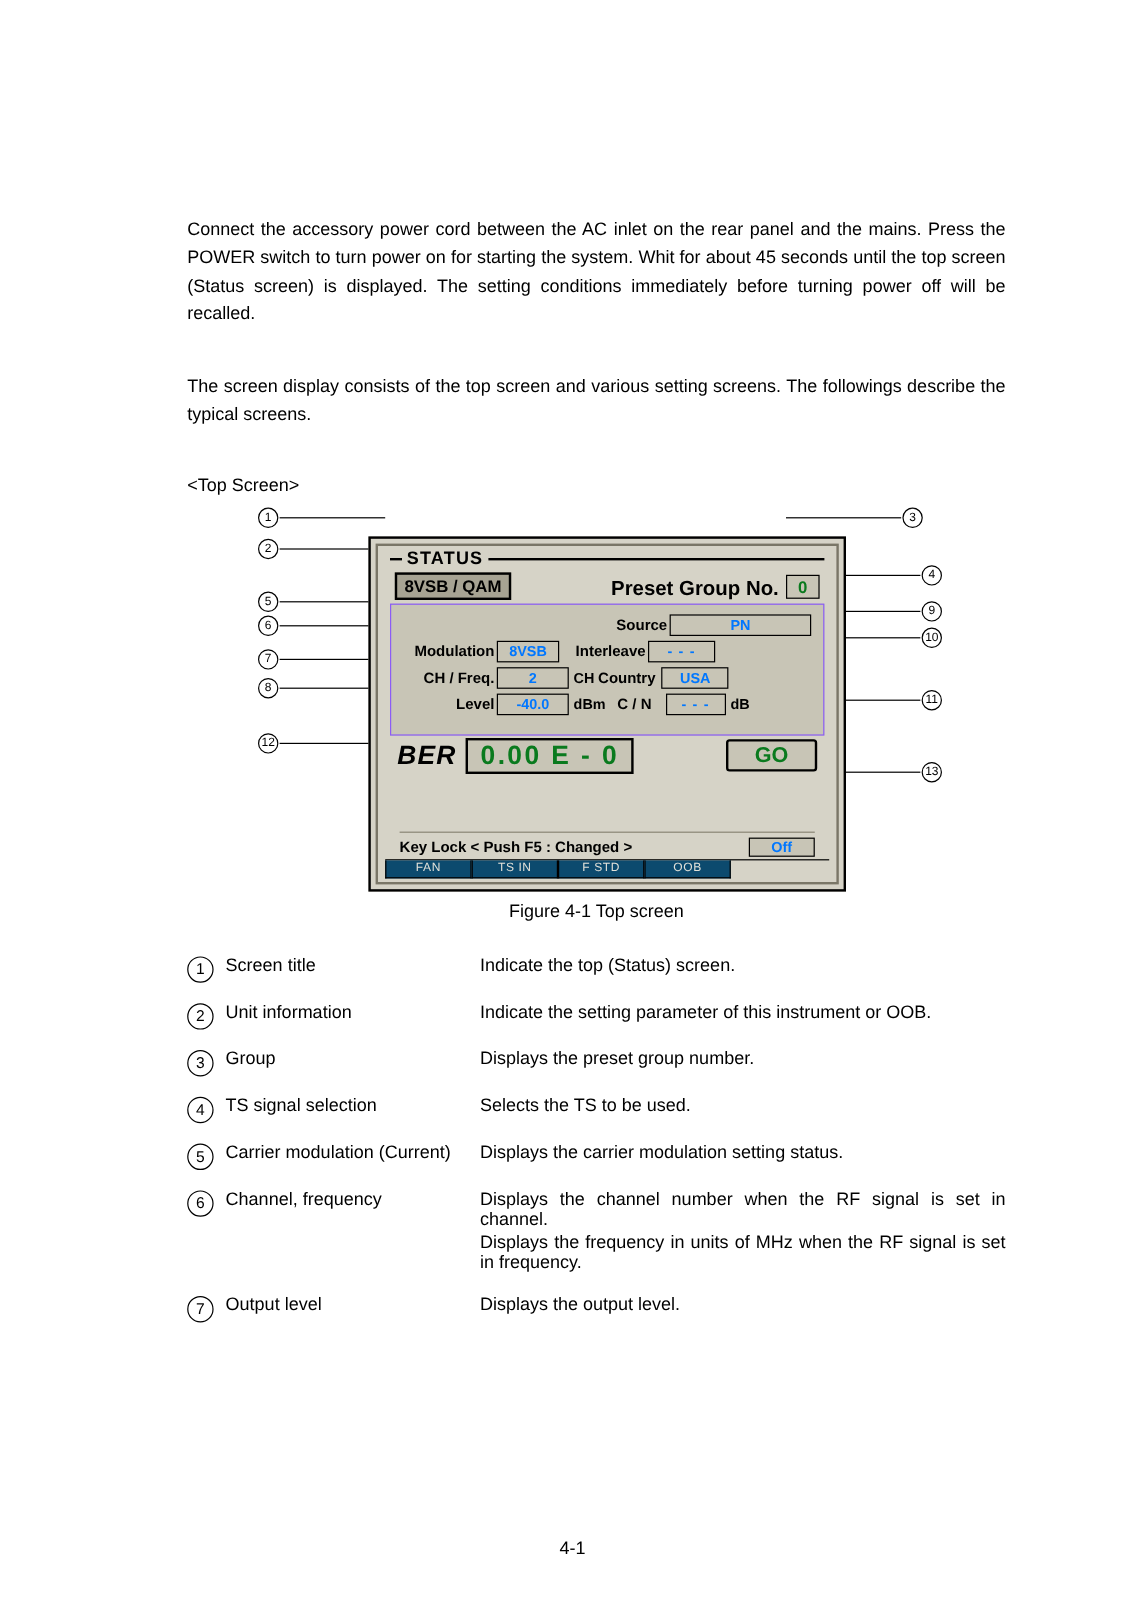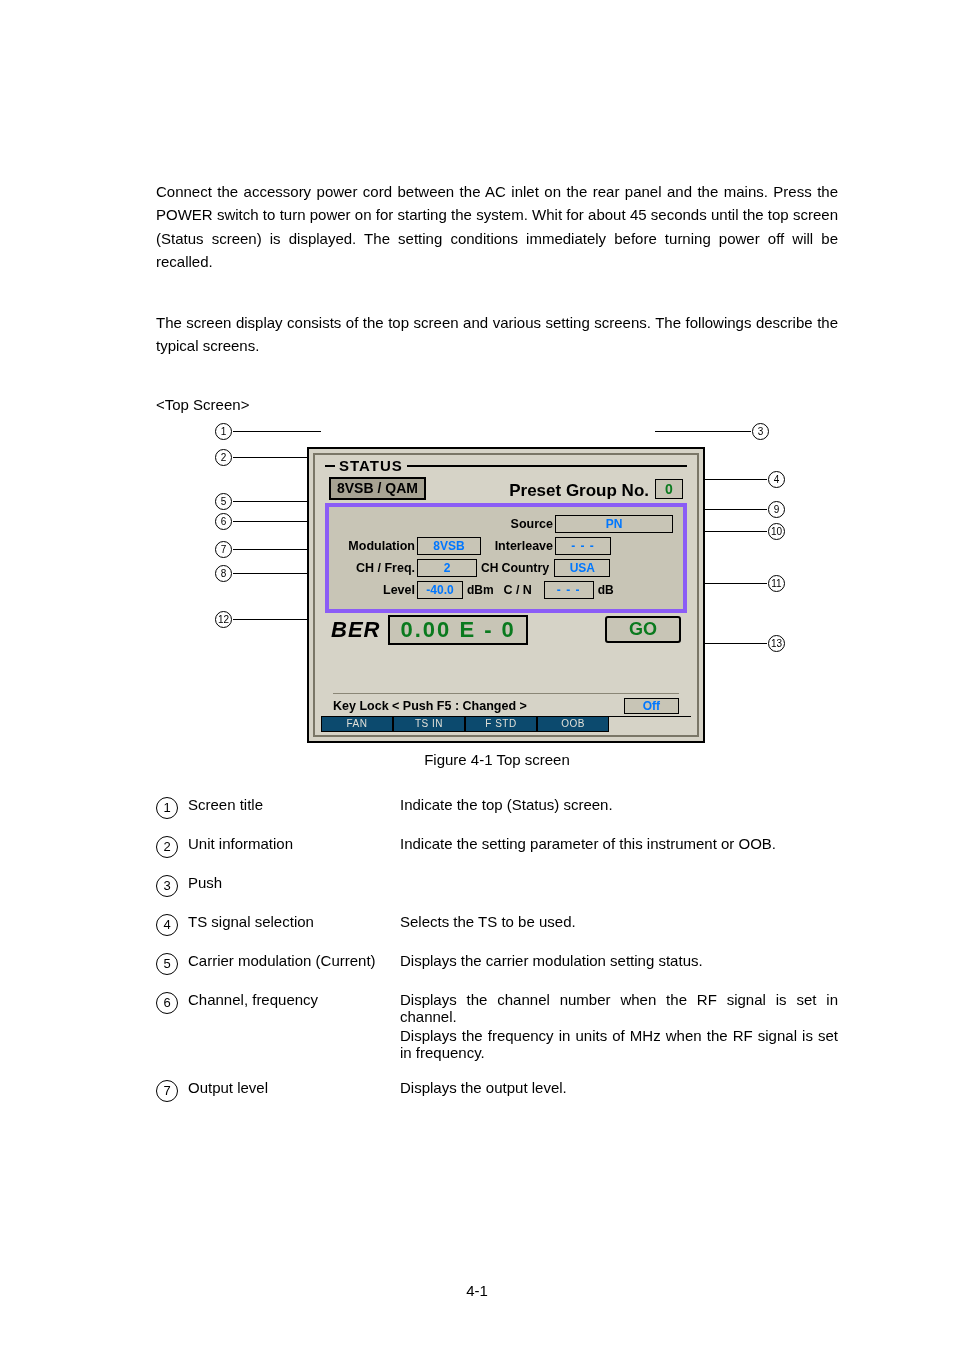--- a/index.html
+++ b/index.html
@@ -103,21 +103,21 @@
     font-weight: bold;
     font-size: 14px;
     line-height: 18px;
   }
   
   .panel {
     position: absolute;
     top: 48px; left: 10px; right: 10px;
     height: 110px;
     background: #c8c5b6;
-    border: 4px solid #8b5cf6;
+    border: 1px solid #8b5cf6;
     padding: 6px 8px;
     font-size: 12.5px;
     font-weight: bold;
   }
   .row { display:flex; align-items:center; height:22px; }
   .lab { display:inline-block; text-align:right; }
   .fld {
     display:inline-block;
     background:#c8c5b6;
     border:1px solid #000;
@@ -284,34 +284,34 @@
       <span class="preset-val">0</span>
 
       <div class="panel">
         <div class="row">
           <span style="flex:1"></span>
           <span class="lab" style="width:56px">Source</span>
           <span class="fld" style="width:118px">PN</span>
         </div>
         <div class="row">
           <span class="lab" style="width:78px">Modulation</span>
-          <span class="fld" style="width:64px">8VSB</span>
+          <span class="fld" style="width:52px">8VSB</span>
           <span class="lab" style="width:70px;text-align:right">Interleave</span>
           <span class="fld dash" style="width:56px">- - -</span>
         </div>
         <div class="row">
           <span class="lab" style="width:78px">CH / Freq.</span>
           <span class="fld" style="width:60px">2</span>
           <span class="unit">CH</span>
           <span class="lab" style="width:54px;text-align:center">Country</span>
           <span class="fld" style="width:56px">USA</span>
         </div>
         <div class="row">
           <span class="lab" style="width:78px">Level</span>
-          <span class="fld" style="width:46px">-40.0</span>
+          <span class="fld" style="width:60px">-40.0</span>
           <span class="unit">dBm</span>
           <span class="lab" style="width:48px;text-align:center">C / N</span>
           <span class="fld dash" style="width:50px">- - -</span>
           <span class="unit">dB</span>
         </div>
       </div>
 
       <div class="ber">
         <span class="ber-lbl">BER</span>
         <span class="ber-val">0.00 E - 0</span>
@@ -345,21 +345,24 @@
     </div>
     <div class="legrow">
       <div class="legnum">2</div>
       <div class="legterm">Unit information</div>
       <div class="legdesc">
         <p>Indicate the setting parameter of this instrument or OOB.</p>
       </div>
     </div>
     <div class="legrow">
       <div class="legnum">3</div>
-      <div class="legterm">Push</div>
+      <div class="legterm">Group</div>
+      <div class="legdesc">
+        <p>Displays the preset group number.</p>
+      </div>
     </div>
     <div class="legrow">
       <div class="legnum">4</div>
       <div class="legterm">TS signal selection</div>
       <div class="legdesc">
         <p>Selects the TS to be used.</p>
       </div>
     </div>
     <div class="legrow">
       <div class="legnum">5</div>

